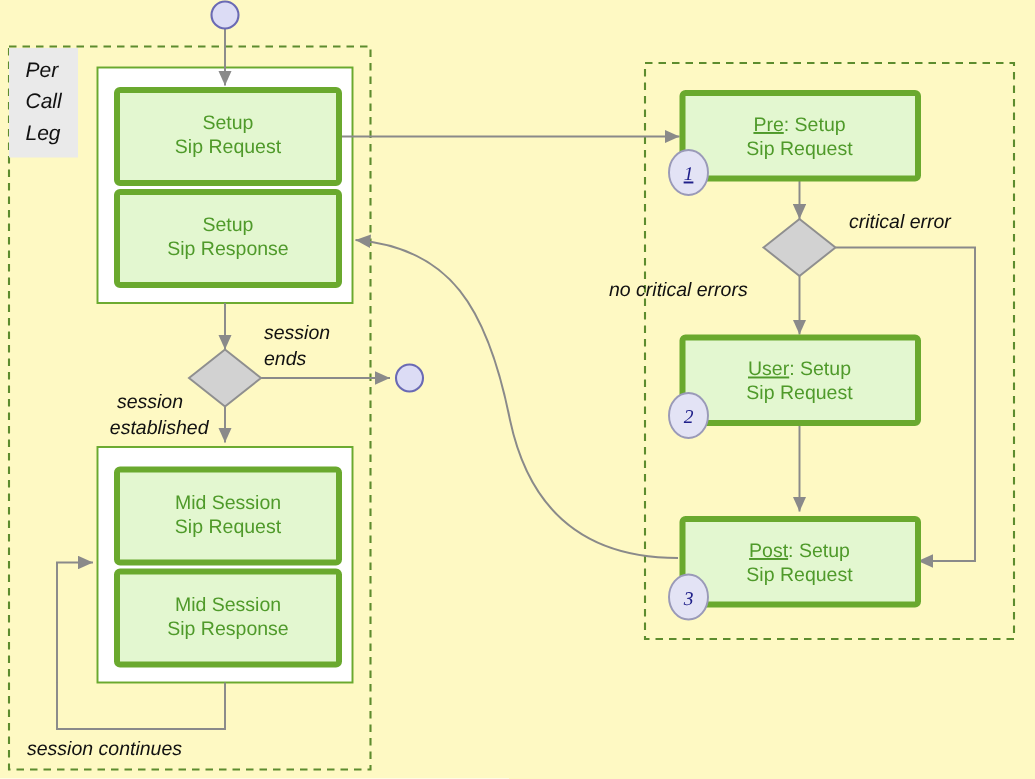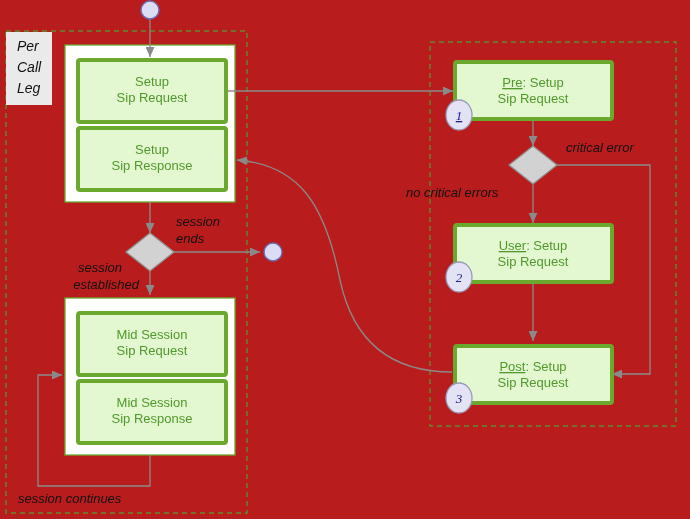--- a/index.html
+++ b/index.html
@@ -1,16 +1,16 @@
 <!DOCTYPE html>
 <html><head>
 <meta charset="utf-8">
 <style>
   html,body{margin:0;padding:0;background:#ffffff;}
-  #root{position:relative;width:690px;height:519px;background:#b91c1c;overflow:hidden;
+  #root{position:relative;width:690px;height:519px;background:#fef9c3;overflow:hidden;
         font-family:"Liberation Sans",sans-serif;}
   svg{position:absolute;left:0;top:0;width:690px;height:519px;}
   .node-label{font-family:"Liberation Sans",sans-serif;font-size:13px;fill:#4f9a2a;}
   .edge-label{font-family:"Liberation Sans",sans-serif;font-size:13px;font-style:italic;fill:#111111;}
   .swim-label{font-family:"Liberation Sans",sans-serif;font-size:14px;font-style:italic;fill:#111111;}
   .badge-label{font-family:"Liberation Serif",serif;font-size:13px;font-style:italic;fill:#20208a;}
 </style>
 </head>
 <body>
 

